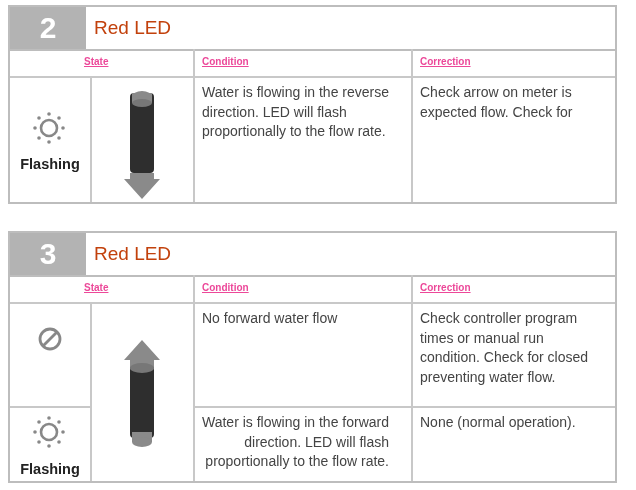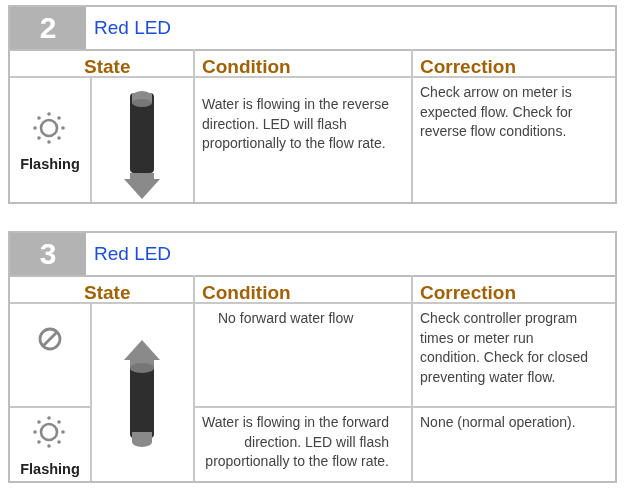--- a/index.html
+++ b/index.html
@@ -6,22 +6,22 @@
   body { width: 636px; height: 490px; position: relative; overflow: hidden;
          font-family: "Liberation Sans", "DejaVu Sans", sans-serif; color: #333; }
   .tbl { position: absolute; left: 8px; width: 609px; box-sizing: border-box;
          border: 2px solid #bdbdbd; background: #fff; }
   .title-bar { position: absolute; left: 0; top: 0; right: 0; height: 42px;
                border-bottom: 2px solid #bdbdbd; }
   .num-block { position: absolute; left: 0; top: 0; width: 76px; height: 42px;
                background: #b3b3b3; color: #fff; font-weight: bold; font-size: 30px;
                text-align: center; line-height: 42px; }
   .title-text { position: absolute; left: 84px; top: 0; height: 42px; line-height: 42px;
-                font-size: 19px; color: #1d4ed8; }
-  .hdr { position: absolute; font-weight: bold; font-size: 19px; color: #a16207; }
+                font-size: 19px; color: #c2410c; }
+  .hdr { position: absolute; font-weight: bold; font-size: 10px; color: #ec4899; text-decoration: underline; }
   .vline { position: absolute; width: 2px; background: #c8c8c8; }
   .hline { position: absolute; height: 2px; background: #c8c8c8; }
   .cell-text { position: absolute; font-size: 14px; line-height: 19.5px; color: #444; }
   .state-label { position: absolute; font-weight: bold; font-size: 14.5px; color: #222;
                  text-align: center; width: 80px; }
   .icon { position: absolute; }
 </style>
 </head>
 <body>
 
@@ -55,30 +55,29 @@
   <div class="state-label" style="left:0px; top:149px;">Flashing</div>
 
   <svg class="icon" style="left:112px; top:80px;" width="40" height="112" viewBox="0 0 40 112">
     <rect x="8" y="6" width="24" height="80" rx="4" fill="#2e2e2e"></rect>
     <ellipse cx="20" cy="10" rx="10" ry="6" fill="#8a8a8a"></ellipse>
     <rect x="10" y="6" width="20" height="10" fill="#8a8a8a"></rect>
     <ellipse cx="20" cy="16" rx="10" ry="4" fill="#777"></ellipse>
     <polygon points="8,86 32,86 32,92 38,92 20,112 2,92 8,92" fill="#8a8a8a"></polygon>
   </svg>
 
-  <div class="cell-text" style="left:192px; top:88px;">
+  <div class="cell-text" style="left:192px; top:76px;">
     <div>Water is flowing in the reverse</div>
     <div>direction.  LED will flash</div>
     <div>proportionally to the flow rate.</div>
   </div>
 
   <div class="cell-text" style="left:410px; top:76px;">
     <div>Check arrow on meter is</div>
     <div>expected flow.  Check for</div>
-    <div>reverse flow conditions.</div>
   </div>
 </div>
 
 <div class="tbl" style="top:231px; height:252px;">
   <div class="title-bar">
     <div class="num-block">3</div>
     <div class="title-text">Red LED</div>
   </div>
   <div class="hdr" style="left:74px; top:49px;">State</div>
   <div class="hdr" style="left:192px; top:49px;">Condition</div>
@@ -89,26 +88,26 @@
   <div class="vline" style="left:80px; top:71px; bottom:0;"></div>
 
   <div class="hline" style="left:0; width:80px; top:173px;"></div>
   <div class="hline" style="left:183px; right:0; top:173px;"></div>
 
   <svg class="icon" style="left:27px; top:93px;" width="26" height="26" viewBox="0 0 26 26">
     <circle cx="13" cy="13" r="10" fill="none" stroke="#888" stroke-width="2.8"></circle>
     <line x1="6" y1="20" x2="20" y2="6" stroke="#888" stroke-width="2.8"></line>
   </svg>
 
-  <div class="cell-text" style="left:192px; top:76px;margin-left:16px;">
+  <div class="cell-text" style="left:192px; top:76px;">
     <div>No forward water flow</div>
   </div>
   <div class="cell-text" style="left:410px; top:76px;">
     <div>Check controller program</div>
-    <div>times or meter run</div>
+    <div>times or manual run</div>
     <div>condition. Check for closed</div>
     <div>preventing water flow.</div>
   </div>
 
   <svg class="icon" style="left:112px; top:107px;" width="40" height="108" viewBox="0 0 40 108">
     <polygon points="20,0 38,20 32,20 32,28 8,28 8,20 2,20" fill="#8a8a8a"></polygon>
     <rect x="8" y="26" width="24" height="72" rx="4" fill="#2e2e2e"></rect>
     <ellipse cx="20" cy="28" rx="12" ry="5" fill="#777"></ellipse>
     <rect x="10" y="92" width="20" height="10" fill="#8a8a8a"></rect>
     <ellipse cx="20" cy="102" rx="10" ry="5" fill="#8a8a8a"></ellipse>

